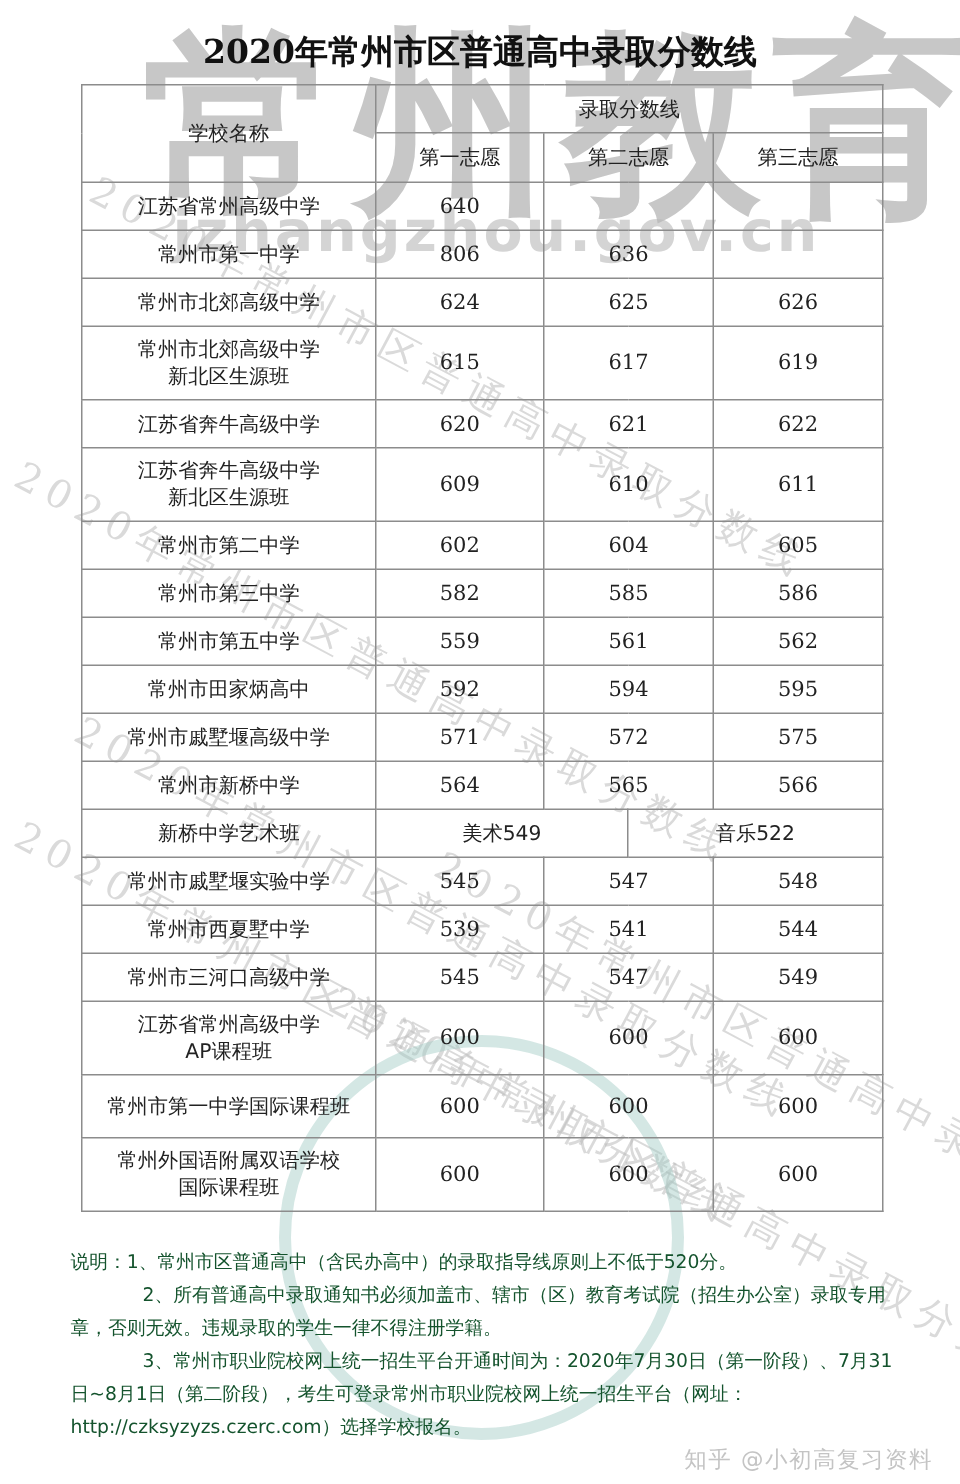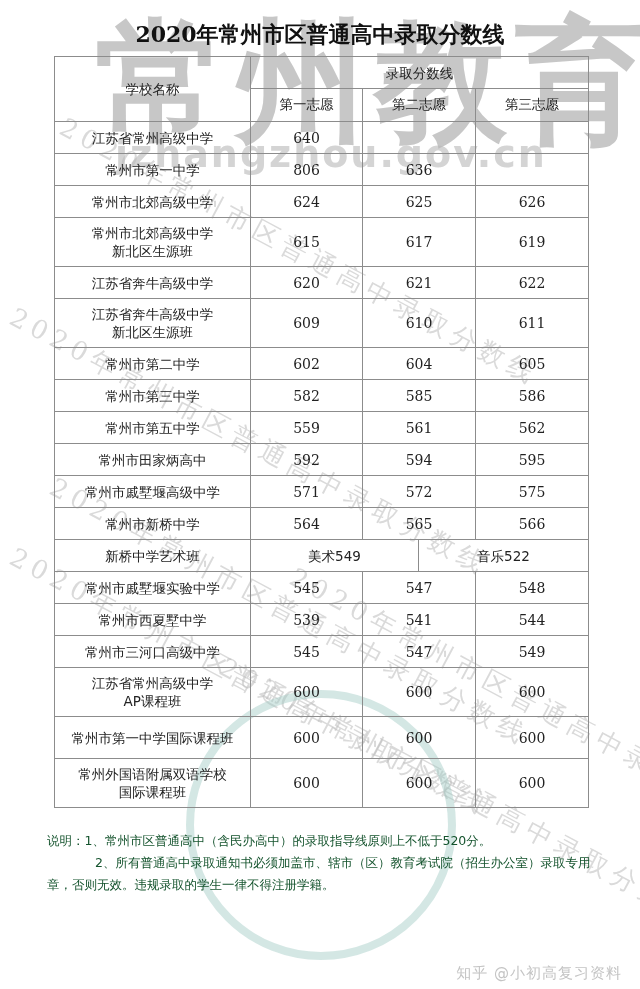--- a/index.html
+++ b/index.html
@@ -223,16 +223,17 @@
       <td class="num">600</td>
       <td colspan="2" class="num">600</td>
       <td class="num">600</td>
     </tr>
   </tbody>
     </table>
 
   <div class="notes">
     <p class="n1">说明：1、常州市区普通高中（含民办高中）的录取指导线原则上不低于520分。</p>
     <p class="indent">2、所有普通高中录取通知书必须加盖市、辖市（区）教育考试院（招生办公室）录取专用章，否则无效。违规录取的学生一律不得注册学籍。</p>
+    <p class="indent">3、常州市职业院校网上统一招生平台开通时间为：2020年7月30日（第一阶段）、7月31日~8月1日（第二阶段），考生可登录常州市职业院校网上统一招生平台（网址：http://czksyzyzs.czerc.com）选择学校报名。</p>
   </div>
 
   <div class="footer-mark">知乎 @小初高复习资料</div>
 </div>
 
 </body></html>

